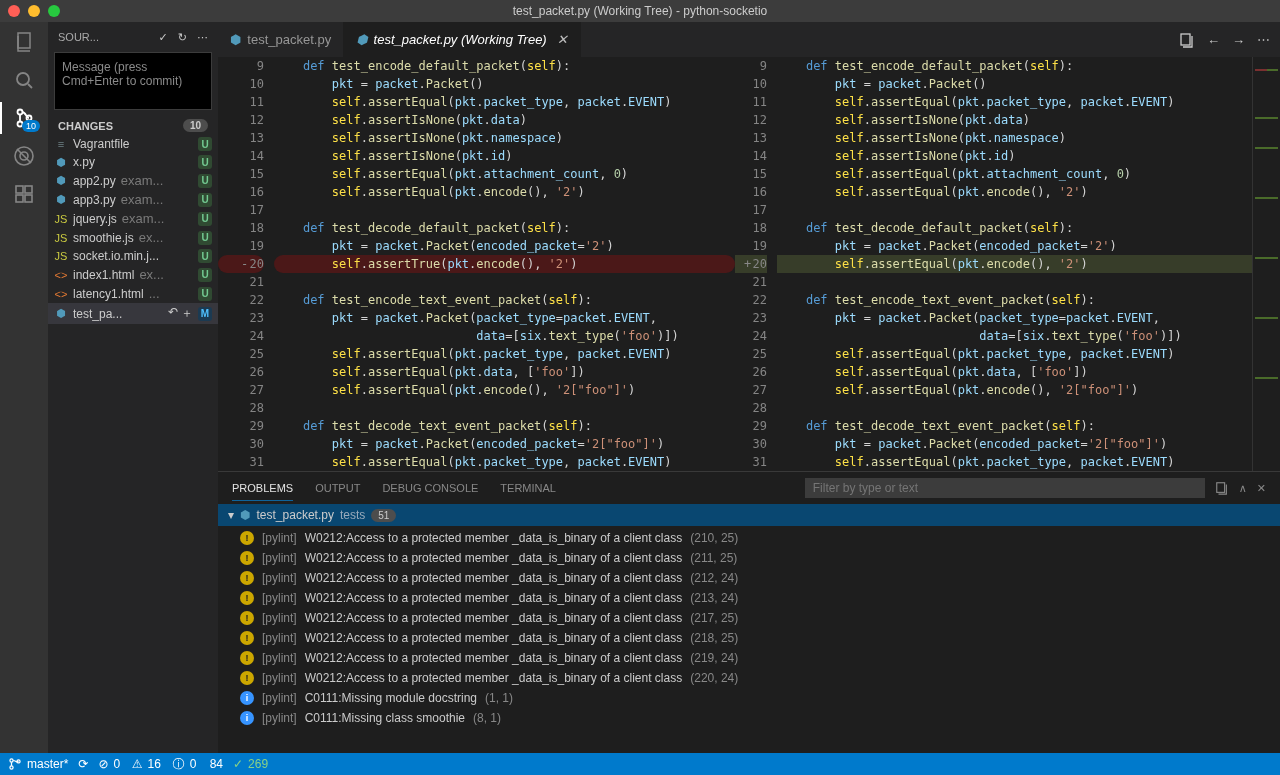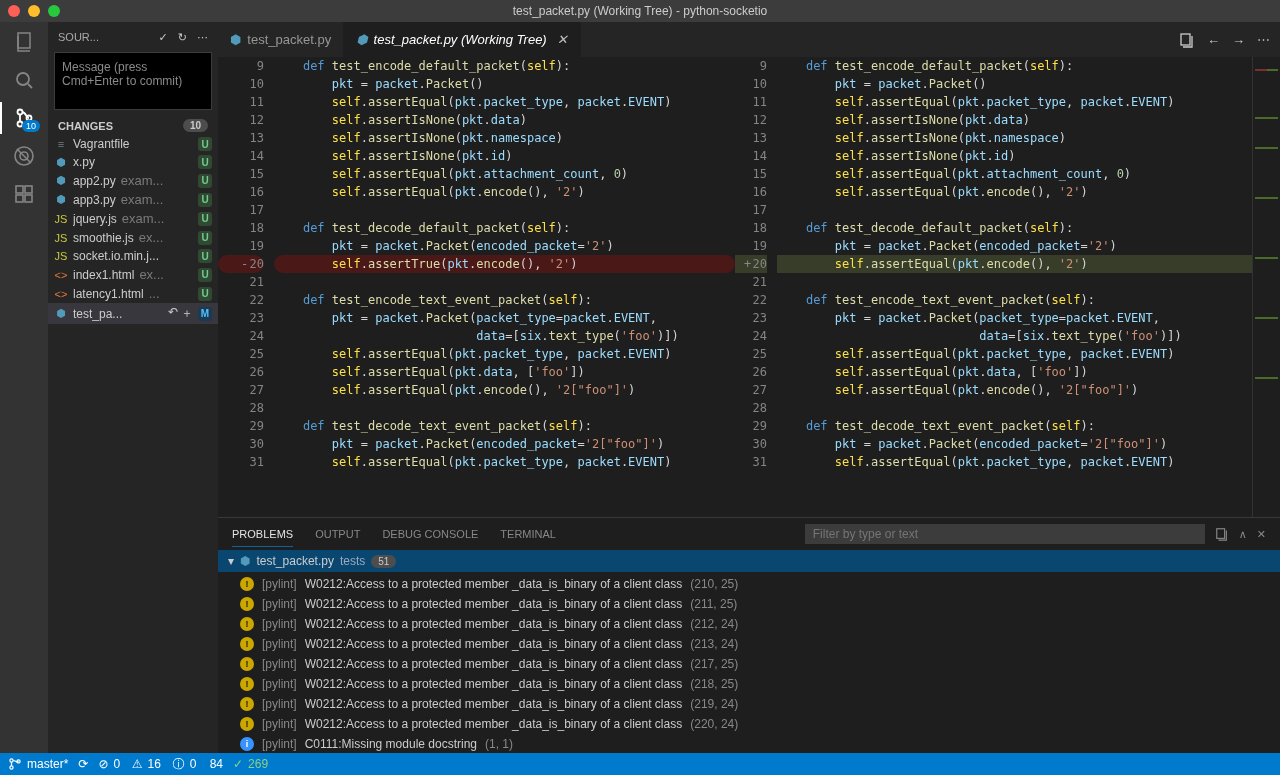--- a/index.html
+++ b/index.html
@@ -44,21 +44,21 @@
 .gut.wmark { width:56px; }
 .code { flex:1; white-space:pre; color:#d4d4d4; }
 .ln { height:18px; line-height:18px; }
 .ln.removed { background:#4b1818;border-radius:9px; }
 .ln.added { background:#373d29; }
 .mark { display:inline-block; width:10px; text-align:center; color:#888; }
 .kw { color:#569cd6; } .fn { color:#dcdcaa; } .self { color:#fde047; } .str { color:#ce9178; } .num { color:#b5cea8; } .prm { color:#9cdcfe; }
 .minimap { width:28px; background:#1e1e1e; border-left:1px solid #333; position:relative; }
 .minimap .mm { position:absolute; left:2px; right:2px; height:2px; }
 .mm.r { background:#7a3030; } .mm.g { background:#4a6b2a; }
-.panel { height:236px; background:#1e1e1e; border-top:1px solid #393939; display:flex; flex-direction:column; }
+.panel { height:282px; background:#1e1e1e; border-top:1px solid #393939; display:flex; flex-direction:column; }
 .panel-tabs { height:32px; display:flex; align-items:center; padding:0 14px; gap:22px; color:#888; font-size:11px; }
 .panel-tabs span { cursor:pointer; padding:6px 0; }
 .panel-tabs span.active { color:#e3e3e3; border-bottom:1px solid #0e639c; }
 .panel-filter { margin-left:auto; display:flex; align-items:center; gap:10px; }
 .panel-filter input { background:#3c3c3c; border:none; color:#ccc; padding:3px 8px; width:400px; font-size:12px; }
 .prob-hdr { background:#094771; padding:4px 10px; display:flex; align-items:center; gap:6px; font-size:12px; }
 .prob-list { flex:1; overflow:hidden; padding:2px 0; }
 .prob { display:flex; align-items:center; gap:8px; padding:3px 22px; font-size:12px; color:#ccc; }
 .pico { width:14px; height:14px; border-radius:50%; display:flex; align-items:center; justify-content:center; font-size:9px; font-weight:700; flex-shrink:0; }
 .pi-w { background:#cca700; color:#1e1e1e; }

